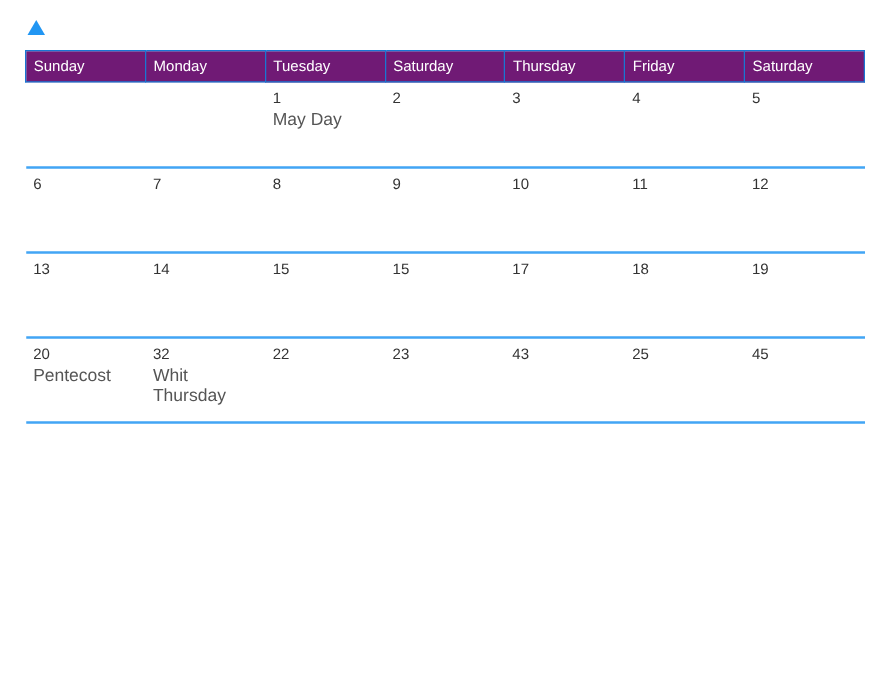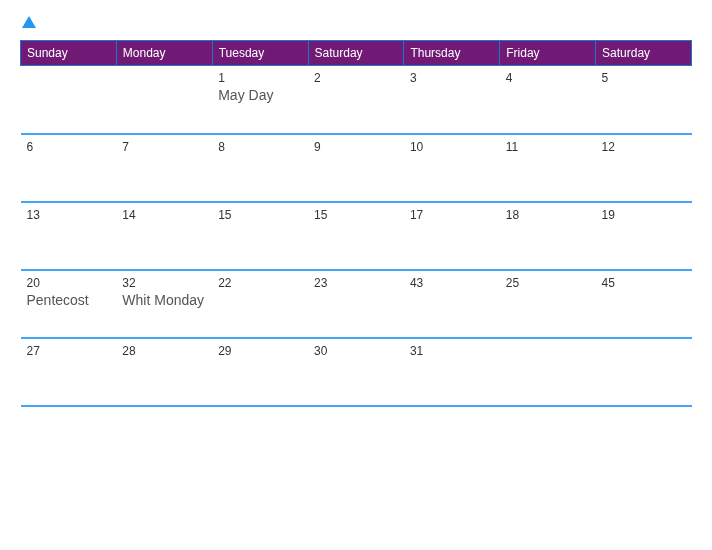--- a/index.html
+++ b/index.html
@@ -206,52 +206,33 @@
             <span class="day-number">19</span>
           </td>
         </tr>
         <tr>
           <td>
             <span class="day-number">20</span>
             <span class="holiday">Pentecost</span>
           </td>
           <td>
             <span class="day-number">32</span>
-            <span class="holiday">Whit Monday</span>
+            <span class="holiday">Whit Thursday</span>
           </td>
           <td>
             <span class="day-number">22</span>
           </td>
           <td>
             <span class="day-number">23</span>
           </td>
           <td>
             <span class="day-number">43</span>
           </td>
           <td>
             <span class="day-number">25</span>
           </td>
           <td>
             <span class="day-number">45</span>
           </td>
-        </tr>
-        <tr>
-          <td>
-            <span class="day-number">27</span>
-          </td>
-          <td>
-            <span class="day-number">28</span>
-          </td>
-          <td>
-            <span class="day-number">29</span>
-          </td>
-          <td>
-            <span class="day-number">30</span>
-          </td>
-          <td>
-            <span class="day-number">31</span>
-          </td>
-          <td class="empty-cell"></td>
-          <td class="empty-cell"></td>
         </tr>
       </tbody>
   </table>
 </div>
 
 </body></html>

